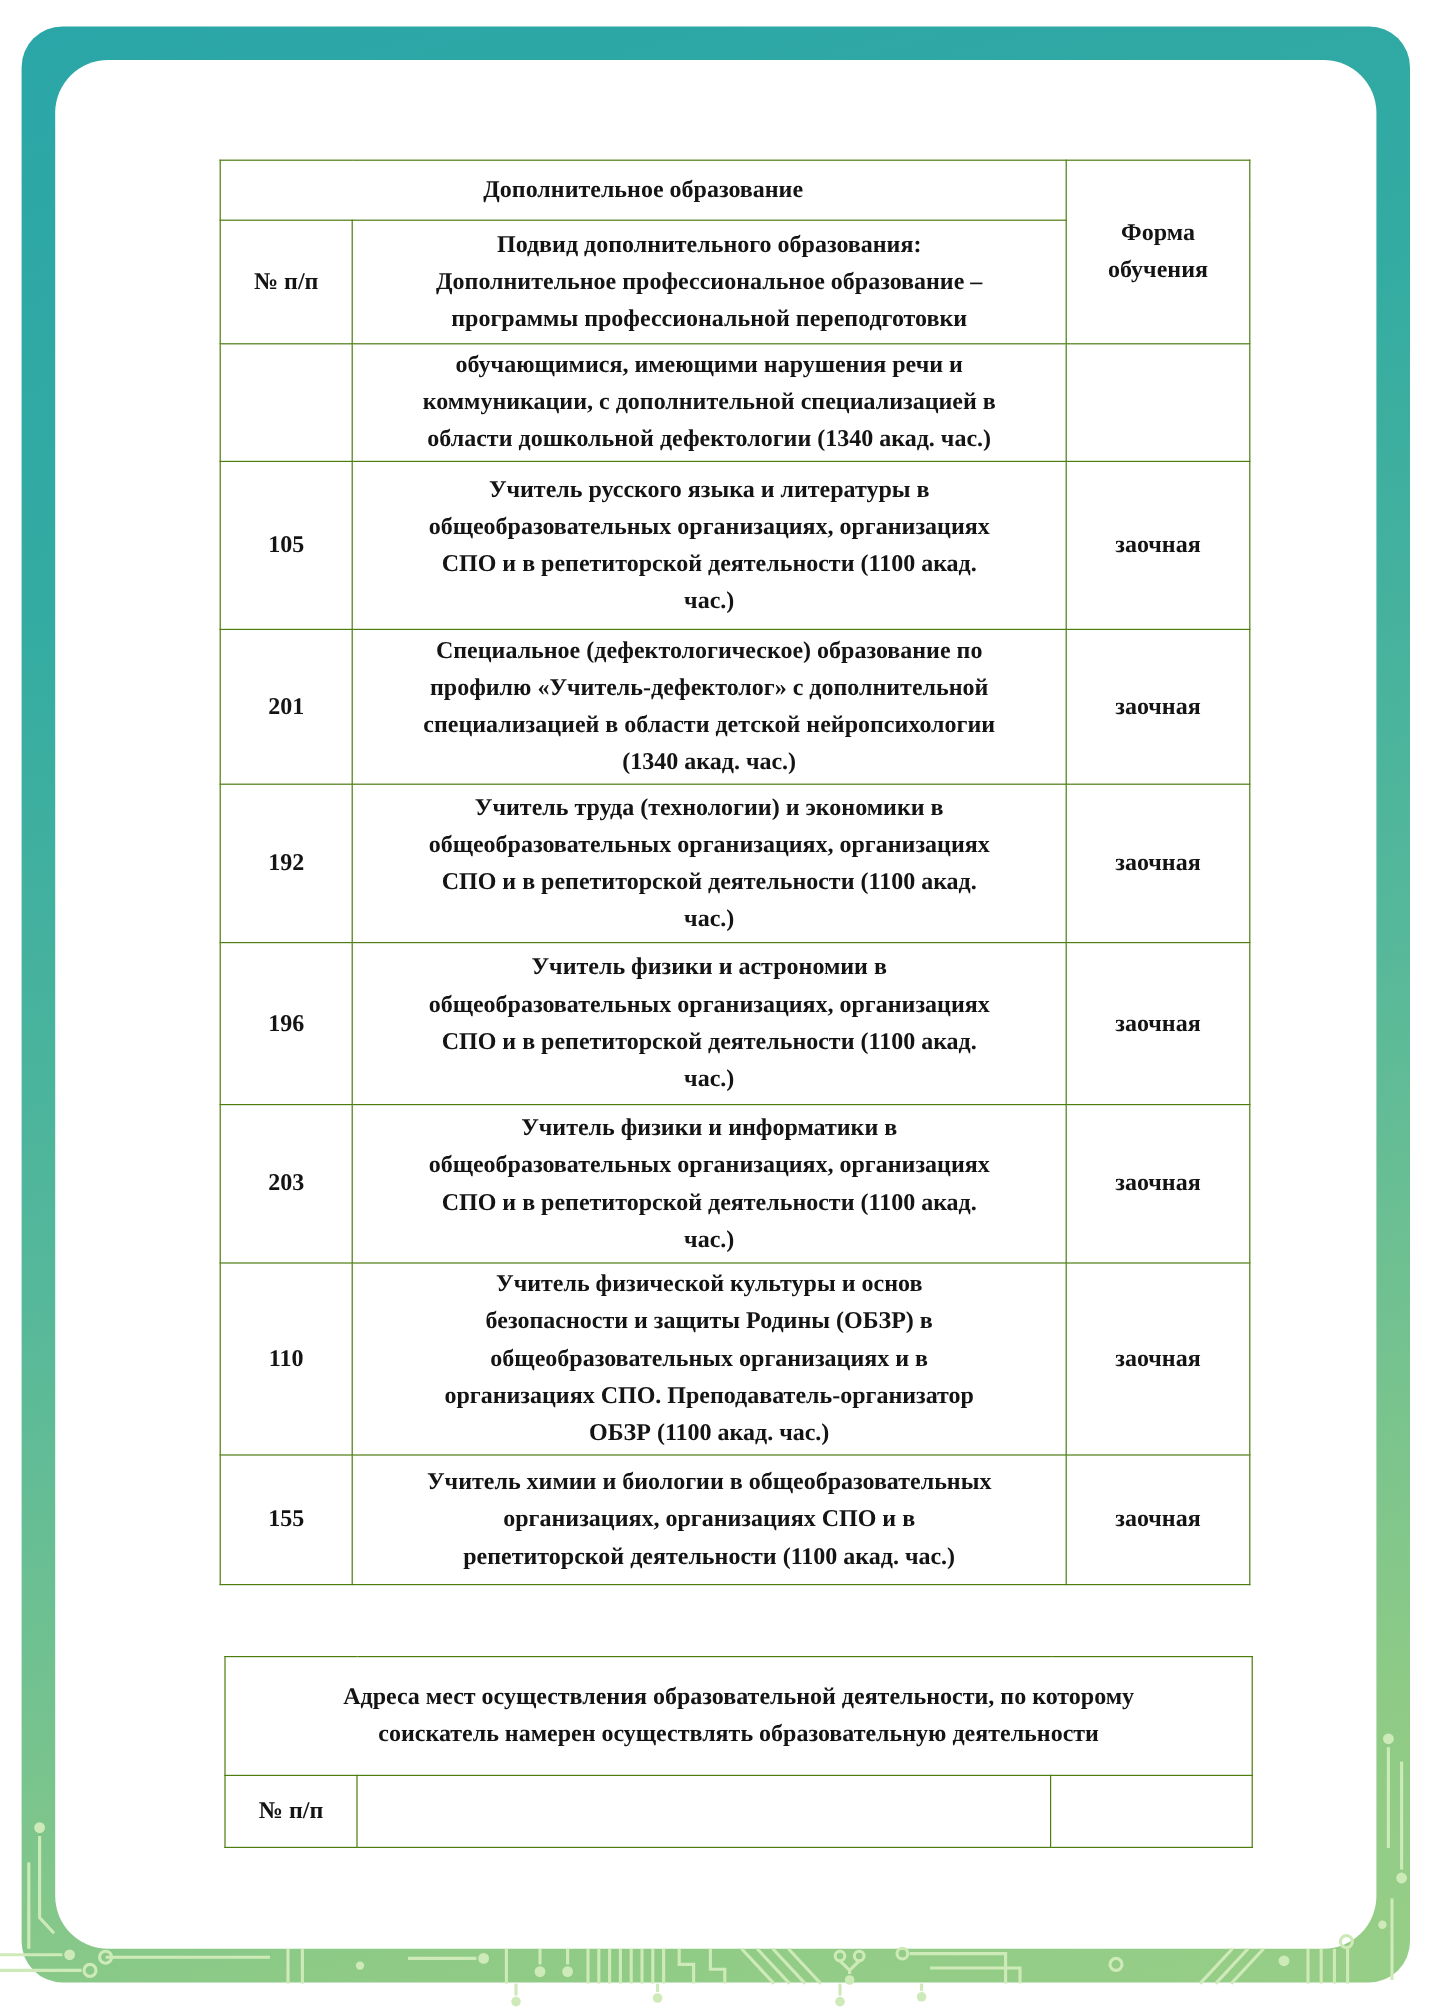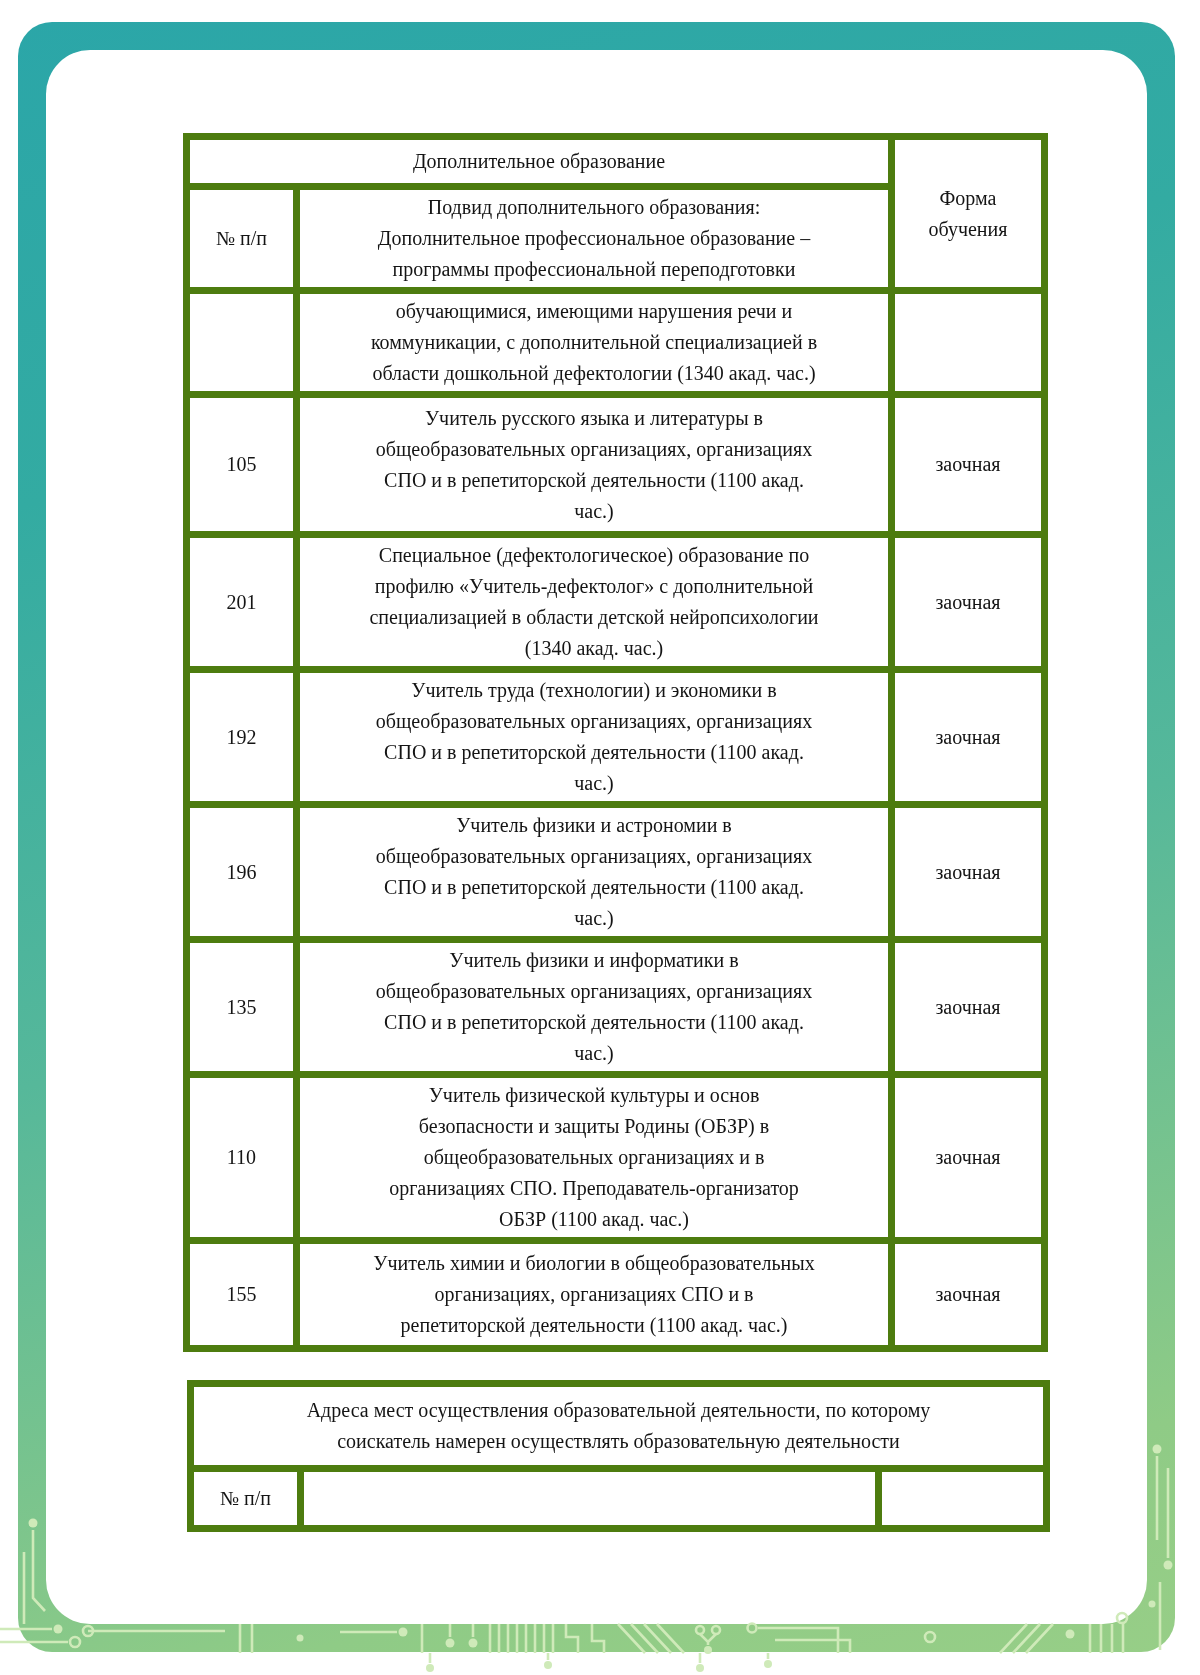--- a/index.html
+++ b/index.html
@@ -32,32 +32,32 @@
   }
   table {
     position: absolute;
     border-collapse: collapse;
     table-layout: fixed;
     background: transparent;
   }
   .t1 { left: 183px; top: 133px; width: 858px; }
   .t2 { left: 187px; top: 1380px; width: 856px; }
   td {
-    border: 7px solid #4d7c0f;
-    font-weight: normal;
+    border: 1px solid #4d7c0f;
+    font-weight: bold;
     font-size: 20px;
     line-height: 31px;
     text-align: center;
     vertical-align: middle;
     padding: 2px 10px;
     white-space: pre-line;
     overflow: hidden;
   }
   .t1 td.desc { padding: 2px 14px; }
-  .t2 td.addr-header { padding: 8px 40px; }
+  .t2 td.addr-header { padding: 18px 40px; }
 </style>
 </head>
 <body>
 
 <div class="page">
 
   <div class="frame">
     <div class="frame-inner"></div>
   </div>
 
@@ -186,21 +186,21 @@
       </tr>
       <tr style="height:135px">
         <td>196</td>
         <td class="desc">Учитель физики и астрономии в
 общеобразовательных организациях, организациях
 СПО и в репетиторской деятельности (1100 акад.
 час.)</td>
         <td>заочная</td>
       </tr>
       <tr style="height:132px">
-        <td>135</td>
+        <td>203</td>
         <td class="desc">Учитель физики и информатики в
 общеобразовательных организациях, организациях
 СПО и в репетиторской деятельности (1100 акад.
 час.)</td>
         <td>заочная</td>
       </tr>
       <tr style="height:153px">
         <td>110</td>
         <td class="desc">Учитель физической культуры и основ
 безопасности и защиты Родины (ОБЗР) в

